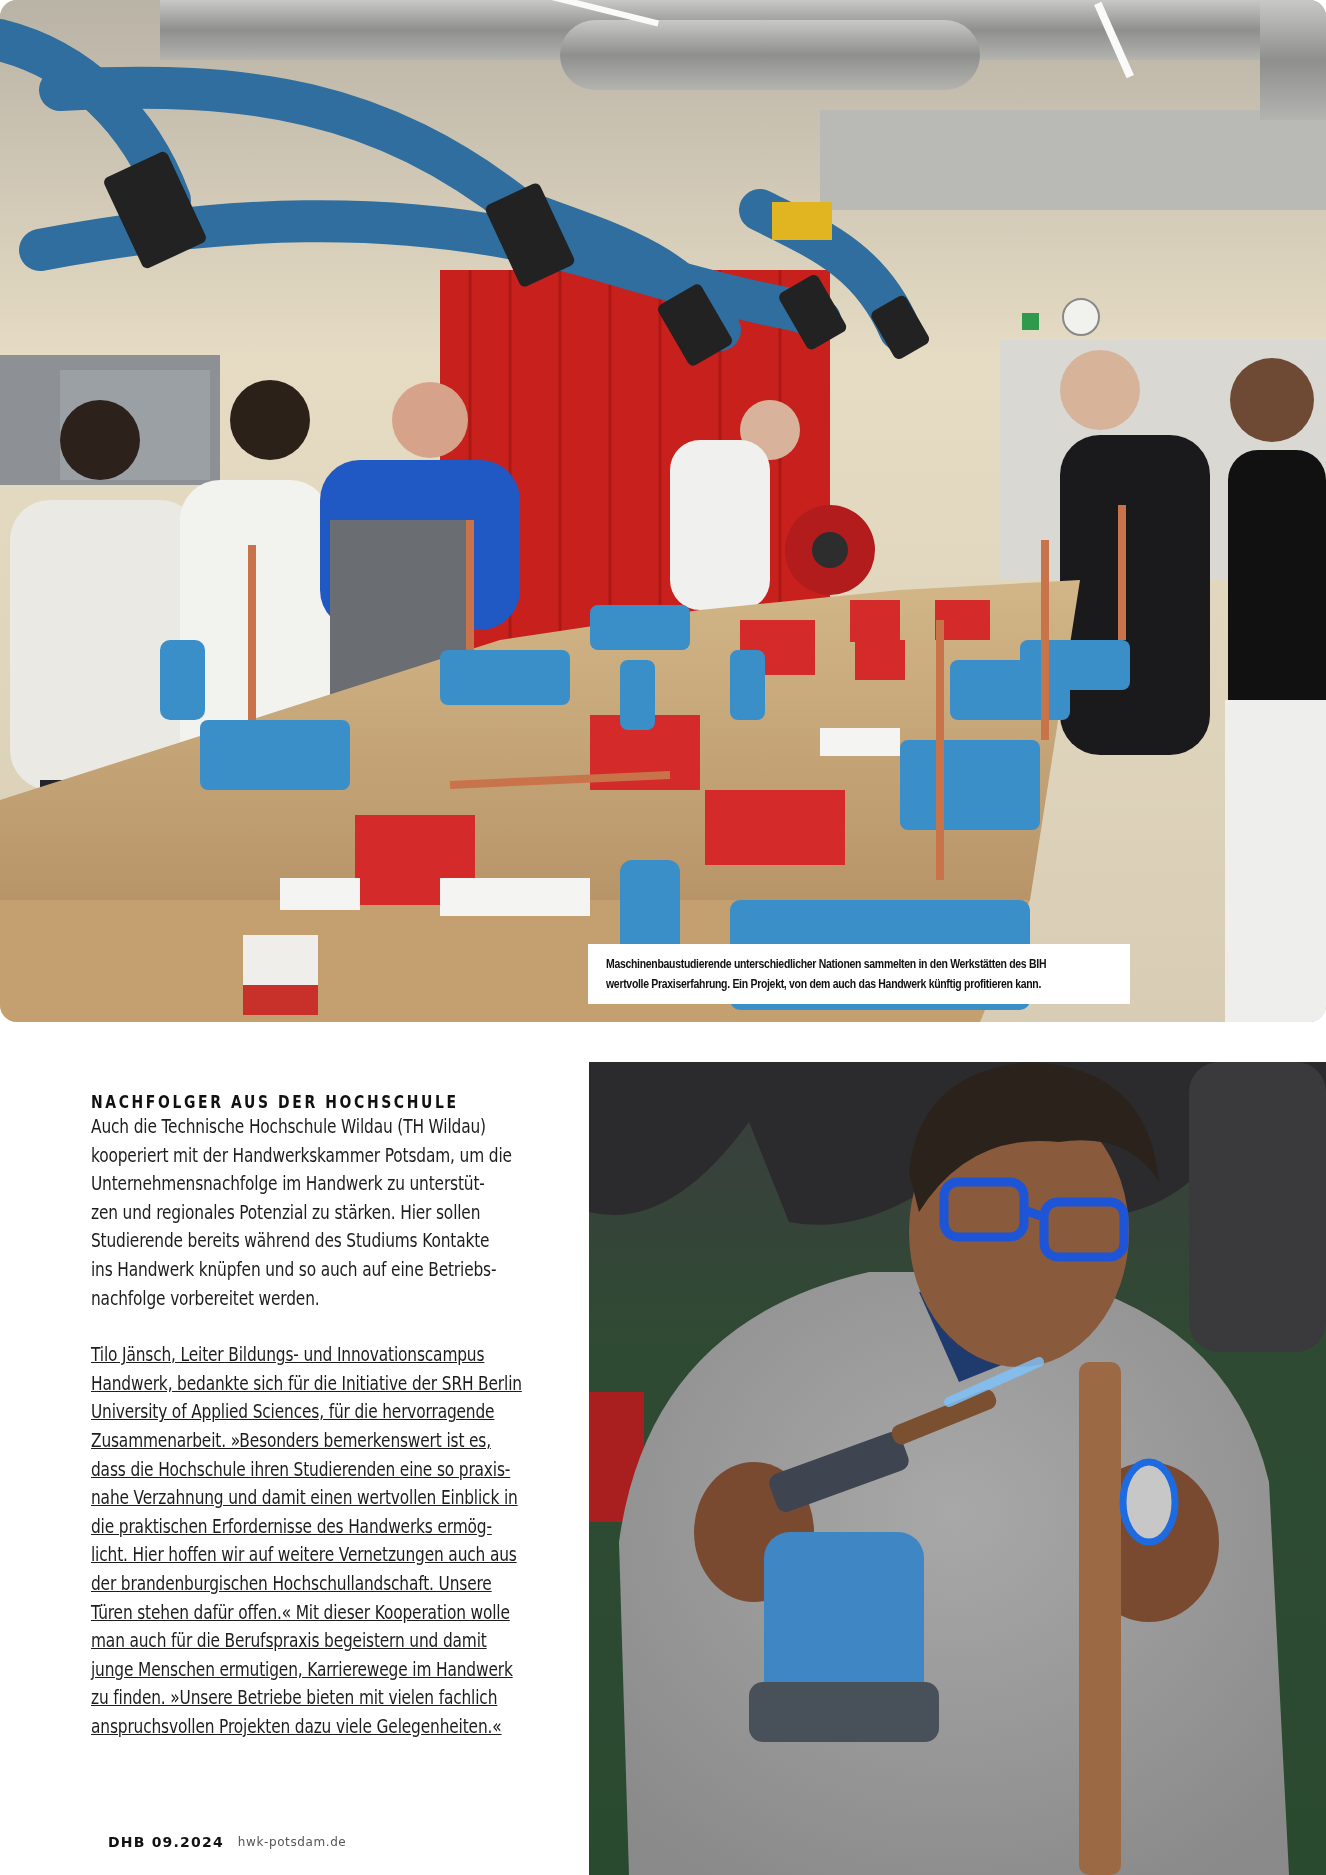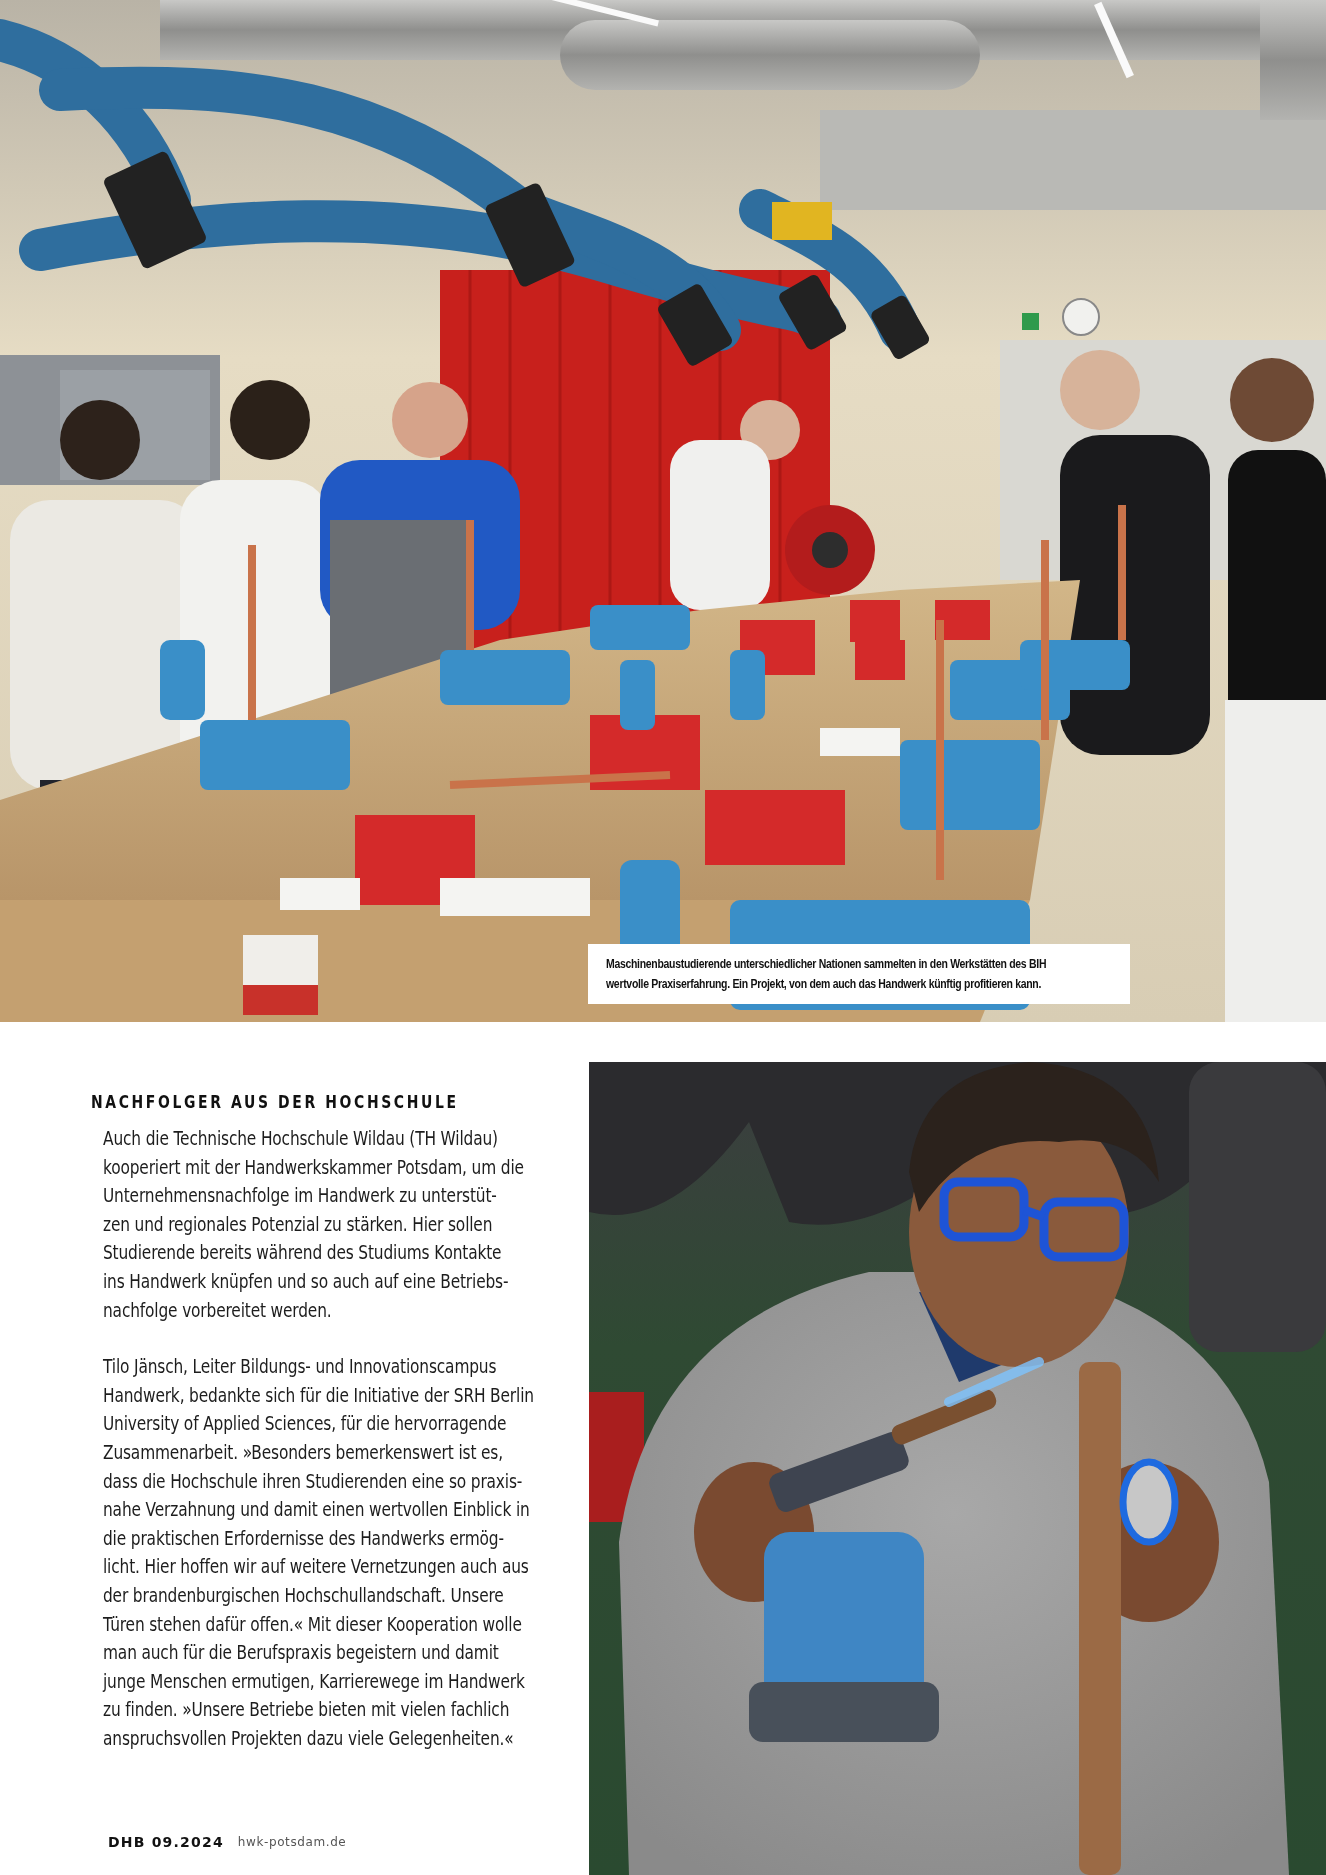--- a/index.html
+++ b/index.html
@@ -4,20 +4,21 @@
 <style>
   html, body { margin:0; padding:0; }
   body {
     width:1326px; height:1875px; background:#ffffff; position:relative; overflow:hidden;
     font-family:"Liberation Sans", sans-serif; color:#1a1a1a;
   }
   
   .photo-top {
     position:absolute; left:0; top:0; width:1326px; height:1022px; overflow:hidden;
     background:#d9cbb0;
+    border-radius:17px;
   }
   .photo-top svg { display:block; width:1326px; height:1022px; }
   .caption-box {
     position:absolute; left:588px; top:944px; width:542px; height:60px;
     background:#ffffff; box-sizing:border-box; padding:10px 0 0 18px;
   }
   .caption-box p {
     margin:0; font-family:"Liberation Sans Narrow","Liberation Sans", sans-serif;
     font-size:12.2px; line-height:20px; font-weight:bold; color:#111;
     letter-spacing:-0.35px; transform:scaleX(0.86); transform-origin:left top; white-space:nowrap;
@@ -25,25 +26,25 @@
   
   .text-col {
     position:absolute; left:91px; top:1091px; width:476px;
   }
   .heading {
     margin:0; font-family:"DejaVu Sans", sans-serif; font-weight:bold;
     font-size:17px; letter-spacing:3.2px; line-height:22px; color:#111;
     transform:scaleX(0.82); transform-origin:left top; white-space:nowrap;
   }
   .para {
-    margin:12px; font-family:"DejaVu Sans", sans-serif; font-size:19.5px; line-height:28.6px;
+    margin:0; font-family:"DejaVu Sans", sans-serif; font-size:19.5px; line-height:28.6px;
     color:#1d1d1d; letter-spacing:-0.2px;
   }
   .para .ln { display:block; white-space:nowrap; transform:scaleX(0.79); transform-origin:left top; }
-  .para + .para { margin-top:28px; }
+  .para + .para { margin-top:28px;text-decoration:underline; }
   
   .photo-bottom {
     position:absolute; left:589px; top:1062px; width:737px; height:813px; overflow:hidden;
     background:#4a5a4a;
   }
   .photo-bottom svg { display:block; width:737px; height:813px; }
   
   .footer {
     position:absolute; left:95px; top:1831px; height:22px; display:flex; align-items:center; gap:14px;margin-left:13px;
   }

